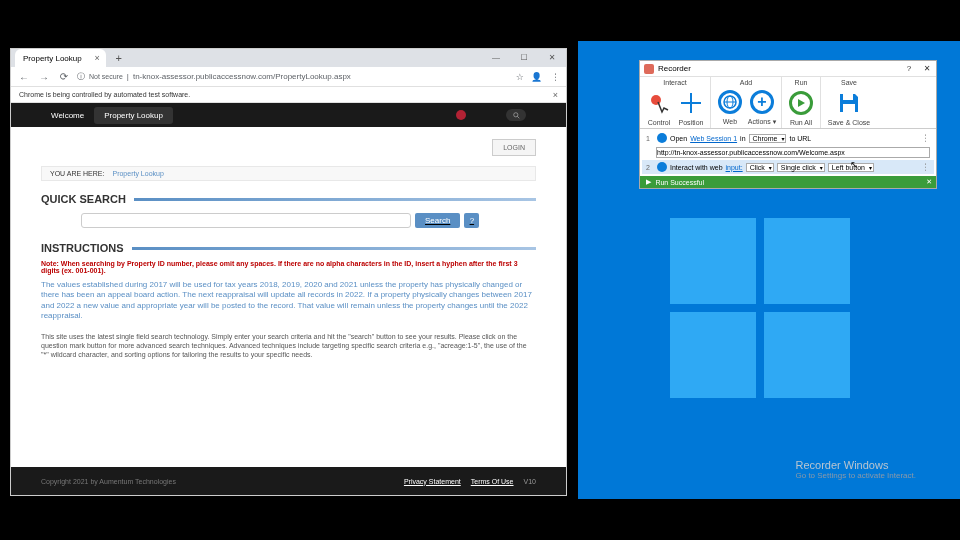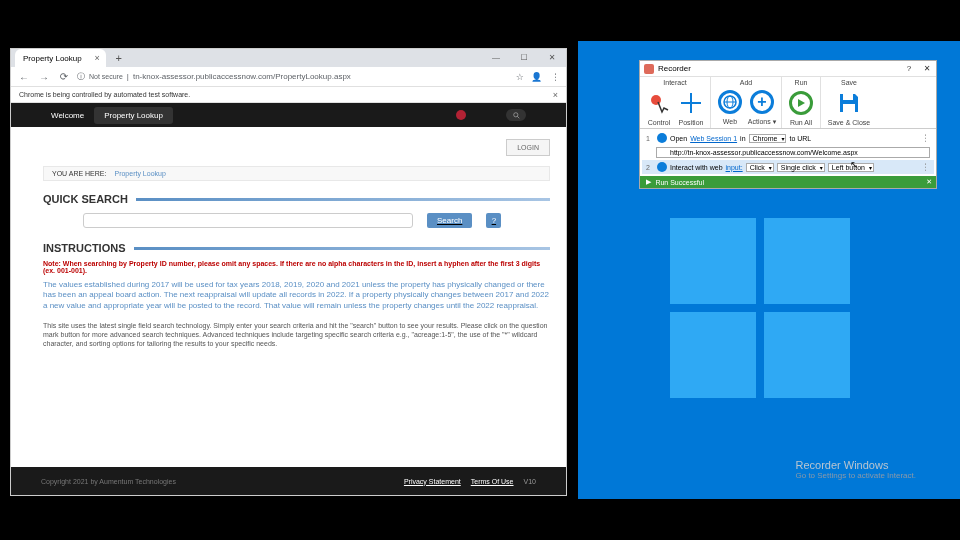--- a/index.html
+++ b/index.html
@@ -24,30 +24,30 @@
 
 .page-content { flex: 1; background: #fff; overflow: hidden; position: relative; }
 .page-nav { background: #1a1a1a; height: 24px; display: flex; align-items: center; padding: 12px 30px; gap: 0; position: relative; }
 .page-nav-item { color: #fff; font-size: 8px; padding: 4px 10px; border-radius: 3px; }
 .page-nav-item.active { background: #333; }
 .page-nav-right { position: absolute; right: 40px; display: flex; align-items: center; gap: 40px; }
 .nav-flag { width: 10px; height: 10px; background: #b22234; border-radius: 50%; }
 .nav-search { width: 20px; height: 12px; background: #333; border-radius: 8px; display: flex; align-items: center; justify-content: center; }
 .nav-search svg { width: 7px; height: 7px; }
 
-.page-body { padding: 12px 16px; margin-left: 16px; }
+.page-body { padding: 12px 30px; }
 .login-row { display: flex; justify-content: flex-end; margin-bottom: 10px; }
 .login-btn { font-size: 7px; padding: 4px 10px; border: 1px solid #ccc; background: #f5f5f5; color: #666; }
 .breadcrumb { background: #f8f8f8; border: 1px solid #e8e8e8; padding: 3px 8px; font-size: 7px; display: flex; gap: 8px; margin-bottom: 12px; }
 .breadcrumb-label { color: #333; }
 .breadcrumb-link { color: #5a8fc4; }
 
 .section-header { font-size: 11px; font-weight: bold; color: #333; margin-bottom: 4px; display: flex; align-items: center; gap: 8px; }
 .section-header::after { content: ''; flex: 1; height: 3px; background: linear-gradient(to right, #5a8fc4, #a8c5e4); }
-.search-row { display: flex; gap: 14px; margin: 8px 0 14px 40px; align-items: center; text-decoration: underline; }
+.search-row { display: flex; gap: 4px; margin: 8px 0 14px 40px; align-items: center; text-decoration: underline; }
 .search-input { width: 330px; height: 15px; border: 1px solid #ccc; border-radius: 3px; font-size: 8px; padding: 0 4px; }
 .search-btn { background: #5a8fc4; color: #fff; font-size: 8px; padding: 3px 10px; border: none; border-radius: 2px; }
 .help-btn { background: #5a8fc4; color: #fff; font-size: 8px; width: 15px; height: 15px; border: none; border-radius: 2px; }
 
 .note-red { color: #b00; font-size: 7px; font-weight: bold; margin: 6px 0; }
 .note-blue { color: #5a8fc4; font-size: 8px; margin: 6px 0; line-height: 1.3; }
 .note-gray { color: #555; font-size: 7px; margin: 10px 0; line-height: 1.3; }
 
 .page-footer { position: absolute; bottom: 0; left: 0; right: 0; background: #1a1a1a; height: 28px; display: flex; align-items: center; justify-content: space-between; padding: 0 30px; }
 .footer-left { color: #777; font-size: 7px; }
@@ -71,21 +71,21 @@
 
 .circle-icon { width: 24px; height: 24px; border-radius: 50%; border: 3px solid; display: flex; align-items: center; justify-content: center; }
 
 .recorder-steps { padding: 2px; }
 .step-row { display: flex; align-items: center; font-size: 7px; padding: 2px 4px; gap: 3px; min-height: 14px; position: relative; }
 .step-num { width: 8px; color: #666; }
 .step-globe { width: 10px; height: 10px; border-radius: 50%; background: #0b7dda; flex-shrink: 0; }
 .step-link { color: #06c; text-decoration: underline; }
 .step-dropdown { border: 1px solid #aaa; padding: 0 8px 0 3px; font-size: 7px; position: relative; background: #fff; }
 .step-dropdown::after { content: '▾'; position: absolute; right: 1px; font-size: 6px; }
-.step-url-input { width: 100%; border: 1px solid #aaa; padding: 1px 13px; font-size: 7px; margin-left: 14px; }
+.step-url-input { width: 100%; border: 1px solid #aaa; padding: 1px 0; font-size: 7px; margin-left: 14px; }
 .step-dots { position: absolute; right: 4px; color: #888; font-size: 9px; }
 .step-selected { background: #d8e8f8; }
 
 .status-bar { background: #3a9c3a; color: #fff; font-size: 7px; padding: 2px 6px; display: flex; align-items: center; gap: 4px; position: relative; }
 .status-close { position: absolute; right: 4px; }
 
 
 .desktop-bg { position: absolute; left: 578px; top: 41px; right: 0; bottom: 41px; background: #0078d7; z-index: -1; }
 .win-logo { position: absolute; left: 670px; top: 218px; width: 180px; height: 180px; display: grid; grid-template-columns: 1fr 1fr; grid-template-rows: 1fr 1fr; gap: 8px; }
 .win-logo div { background: #2fa9f4; }

